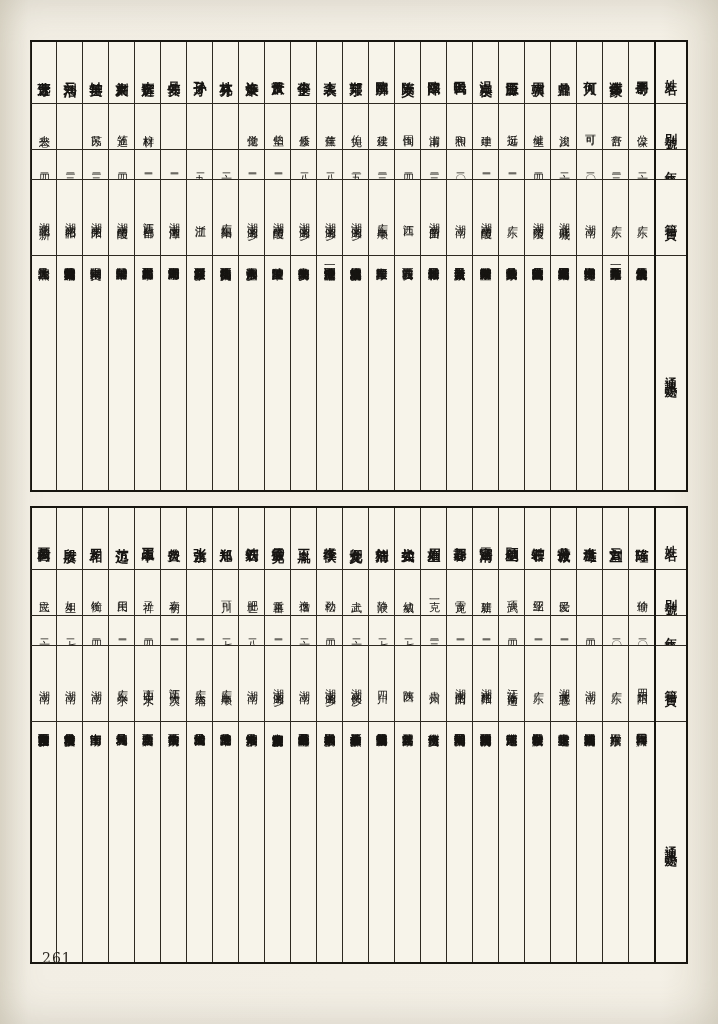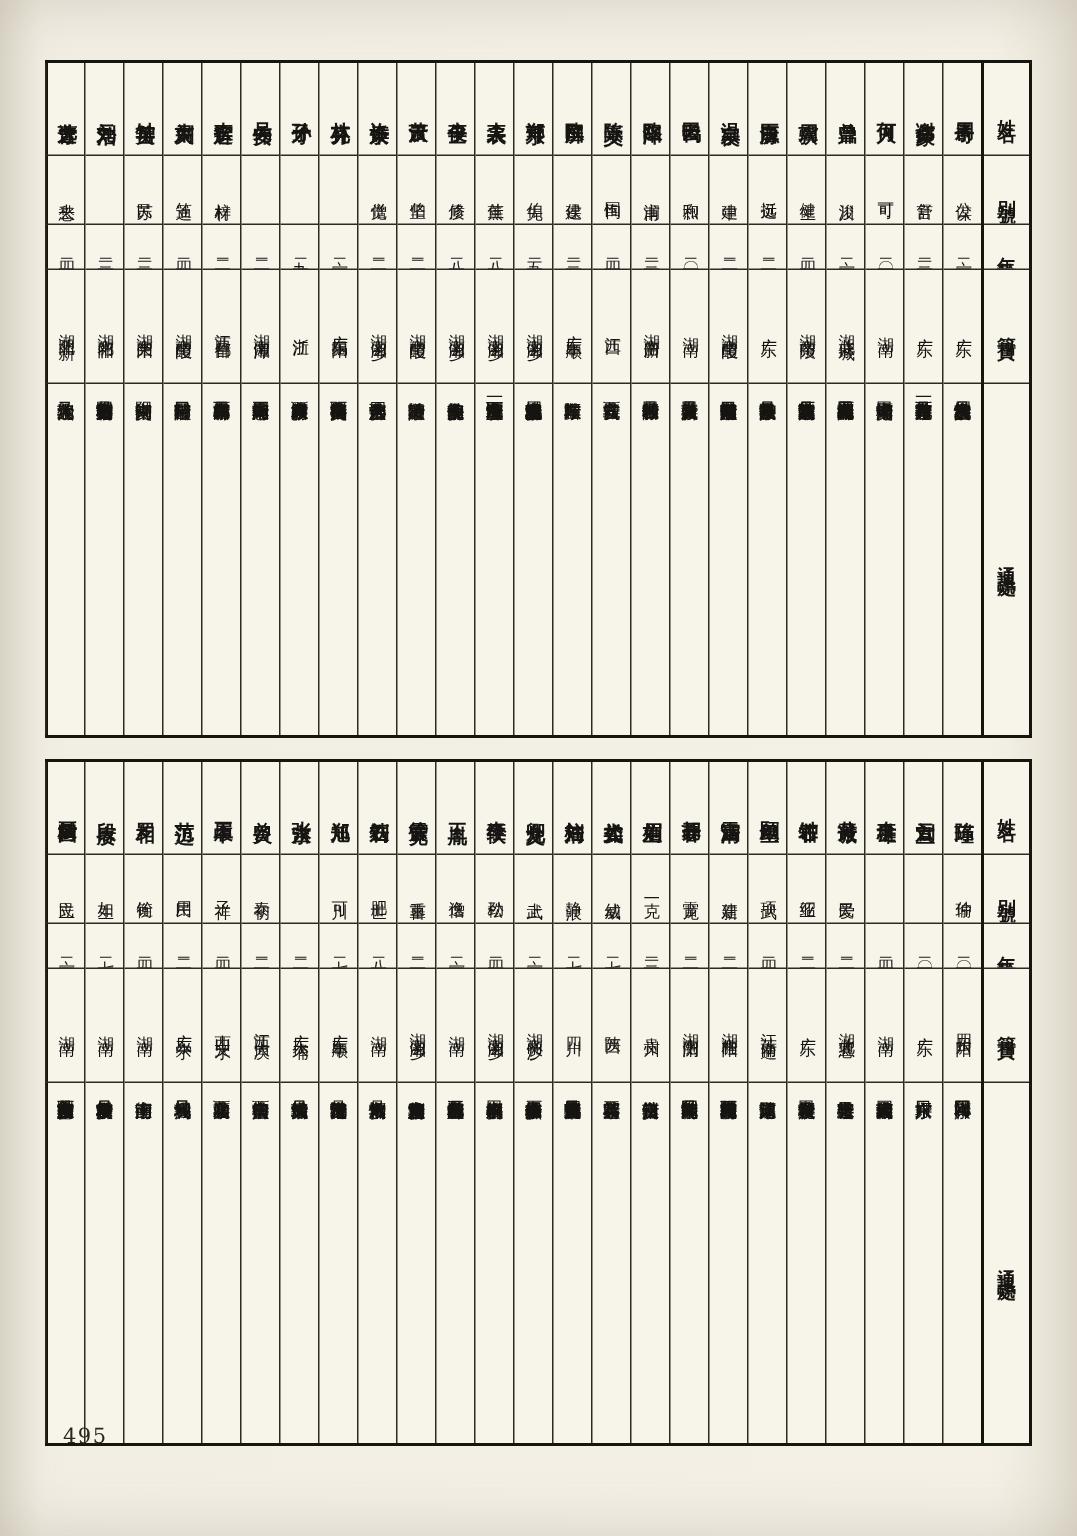--- a/index.html
+++ b/index.html
@@ -905,14 +905,14 @@
           <span>二六</span>
         </div>
         <div class="cell r-origin">
           <span>湖南</span>
         </div>
         <div class="cell r-address">
           <span>湖南衡阳西乡金兰市转惠市安且吉号</span>
         </div>
       </div>
     </div>
-  <div class="page-number">495</div>
+  <div class="page-number">261</div>
 </div>
 
 </body></html>

